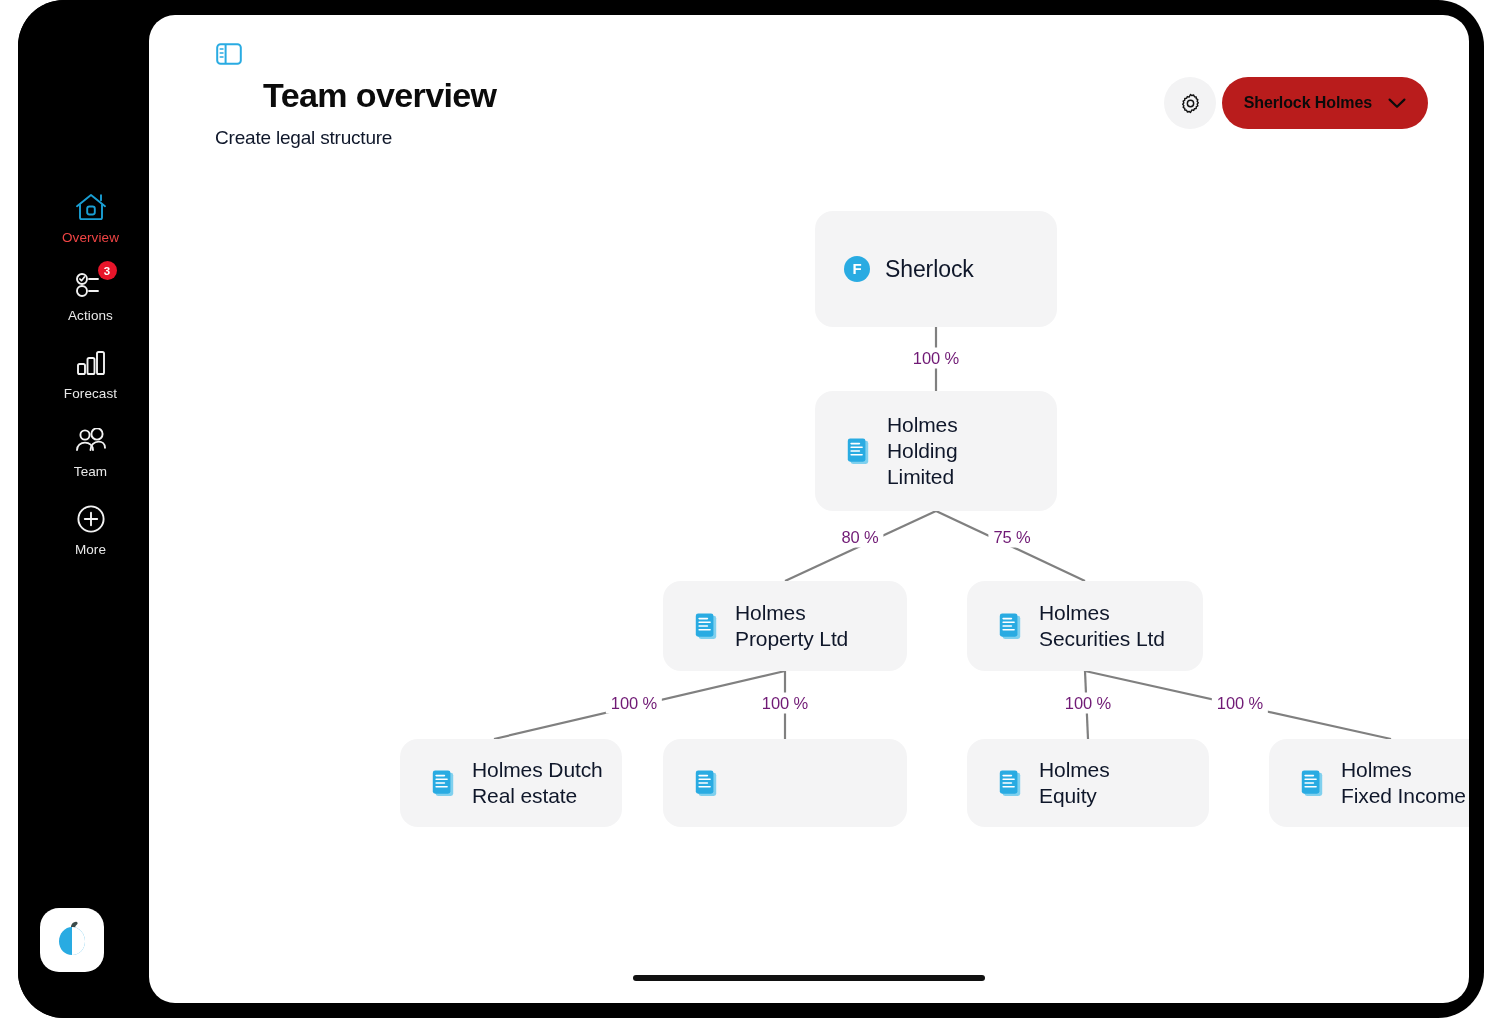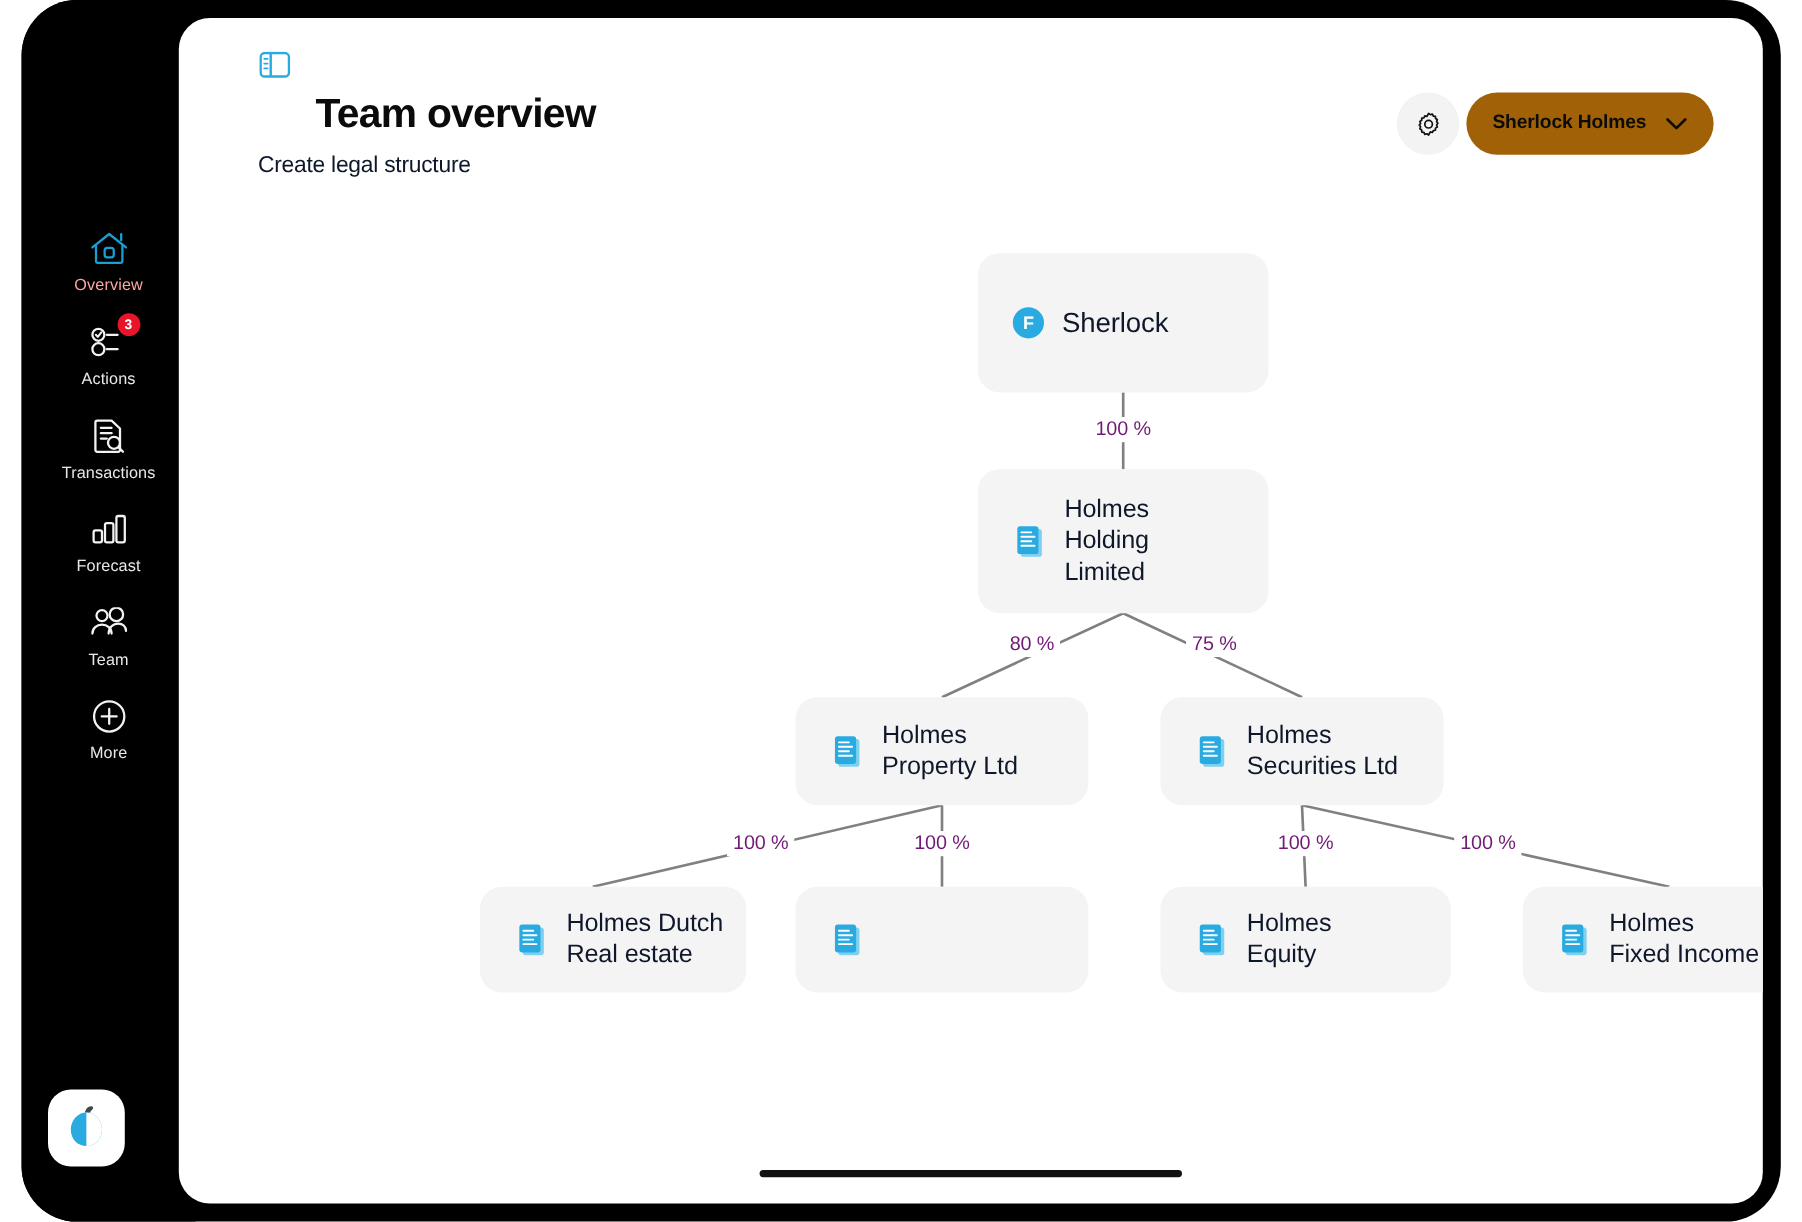--- a/index.html
+++ b/index.html
@@ -48,21 +48,21 @@
     display: flex; align-items: center; justify-content: center;
     position: relative;
   }
   .nav-label {
     margin-top: 7px;
     font-size: 13.5px;
     letter-spacing: .1px;
     line-height: 1;
   }
   .nav-item.active { color: #1a9fd4; }
-  .nav-item.active .nav-label { color: #fca5a5; }
+  .nav-item.active .nav-label { color: #ef4444; }
   .badge {
     position: absolute;
     top: -7px; right: -9px;
     min-width: 19px; height: 19px;
     border-radius: 10px;
     background: #e8152a;
     color: #fff;
     font-size: 11.5px;
     font-weight: 600;
     display: flex; align-items: center; justify-content: center;
@@ -124,21 +124,21 @@
     border: none;
     display: flex; align-items: center; justify-content: center;
     cursor: pointer;
   }
   #user-pill {
     position: absolute;
     right: 41px; top: 62px;
     height: 52px;
     min-width: 202px;
     border-radius: 26px;
-    background: #a16207;
+    background: #b91c1c;
     display: flex; align-items: center; justify-content: center;
     gap: 16px;
     padding: 0 22px;
     cursor: pointer;
   }
   #user-pill .uname {
     font-size: 16px;
     font-weight: 700;
     color: #0b0b0b;
     letter-spacing: -0.1px;
@@ -216,33 +216,20 @@
             <svg width="34" height="28" viewBox="0 0 34 28">
               <circle cx="8" cy="8" r="5" stroke="#f2f2f2" fill="none" stroke-width="1.9" stroke-linecap="round" stroke-linejoin="round"></circle>
               <path d="M5.9 8l1.6 1.7L10.4 6" stroke="#f2f2f2" fill="none" stroke-width="1.7" stroke-linecap="round" stroke-linejoin="round"></path>
               <line x1="15" y1="8" x2="24" y2="8" stroke="#f2f2f2" fill="none" stroke-width="1.9" stroke-linecap="round" stroke-linejoin="round"></line>
               <circle cx="8" cy="20" r="5" stroke="#f2f2f2" fill="none" stroke-width="1.9" stroke-linecap="round" stroke-linejoin="round"></circle>
               <line x1="15" y1="20" x2="24" y2="20" stroke="#f2f2f2" fill="none" stroke-width="1.9" stroke-linecap="round" stroke-linejoin="round"></line>
             </svg>
             <span class="badge">3</span>
           </span>
           <span class="nav-label">Actions</span>
-        </div>
-        <div class="nav-item">
-          <span class="nav-icon">
-            <svg width="30" height="32" viewBox="0 0 30 32">
-              <path d="M5 3.5h12l7 6.6V28a1.5 1.5 0 01-1.5 1.5H5A1.5 1.5 0 013.5 28V5A1.5 1.5 0 015 3.5z" stroke="#f2f2f2" fill="none" stroke-width="1.9" stroke-linecap="round" stroke-linejoin="round"></path>
-              <line x1="8" y1="9.5" x2="17" y2="9.5" stroke="#f2f2f2" fill="none" stroke-width="1.9" stroke-linecap="round" stroke-linejoin="round"></line>
-              <line x1="8" y1="14" x2="17" y2="14" stroke="#f2f2f2" fill="none" stroke-width="1.9" stroke-linecap="round" stroke-linejoin="round"></line>
-              <line x1="8" y1="18.5" x2="13" y2="18.5" stroke="#f2f2f2" fill="none" stroke-width="1.9" stroke-linecap="round" stroke-linejoin="round"></line>
-              <circle cx="19" cy="22" r="5" stroke="#f2f2f2" fill="none" stroke-width="1.9"></circle>
-              <line x1="22.8" y1="25.8" x2="26.5" y2="29.5" stroke="#f2f2f2" fill="none" stroke-width="1.9" stroke-linecap="round" stroke-linejoin="round"></line>
-            </svg>
-          </span>
-          <span class="nav-label">Transactions</span>
         </div>
         <div class="nav-item">
           <span class="nav-icon">
             <svg width="34" height="28" viewBox="0 0 34 28">
               <rect x="4" y="15" width="7" height="10" rx="1.6" stroke="#f2f2f2" fill="none" stroke-width="1.9" stroke-linecap="round" stroke-linejoin="round"></rect>
               <rect x="13.5" y="9" width="7" height="16" rx="1.6" stroke="#f2f2f2" fill="none" stroke-width="1.9" stroke-linecap="round" stroke-linejoin="round"></rect>
               <rect x="23" y="3" width="7" height="22" rx="1.6" stroke="#f2f2f2" fill="none" stroke-width="1.9" stroke-linecap="round" stroke-linejoin="round"></rect>
             </svg>
           </span>
           <span class="nav-label">Forecast</span>

